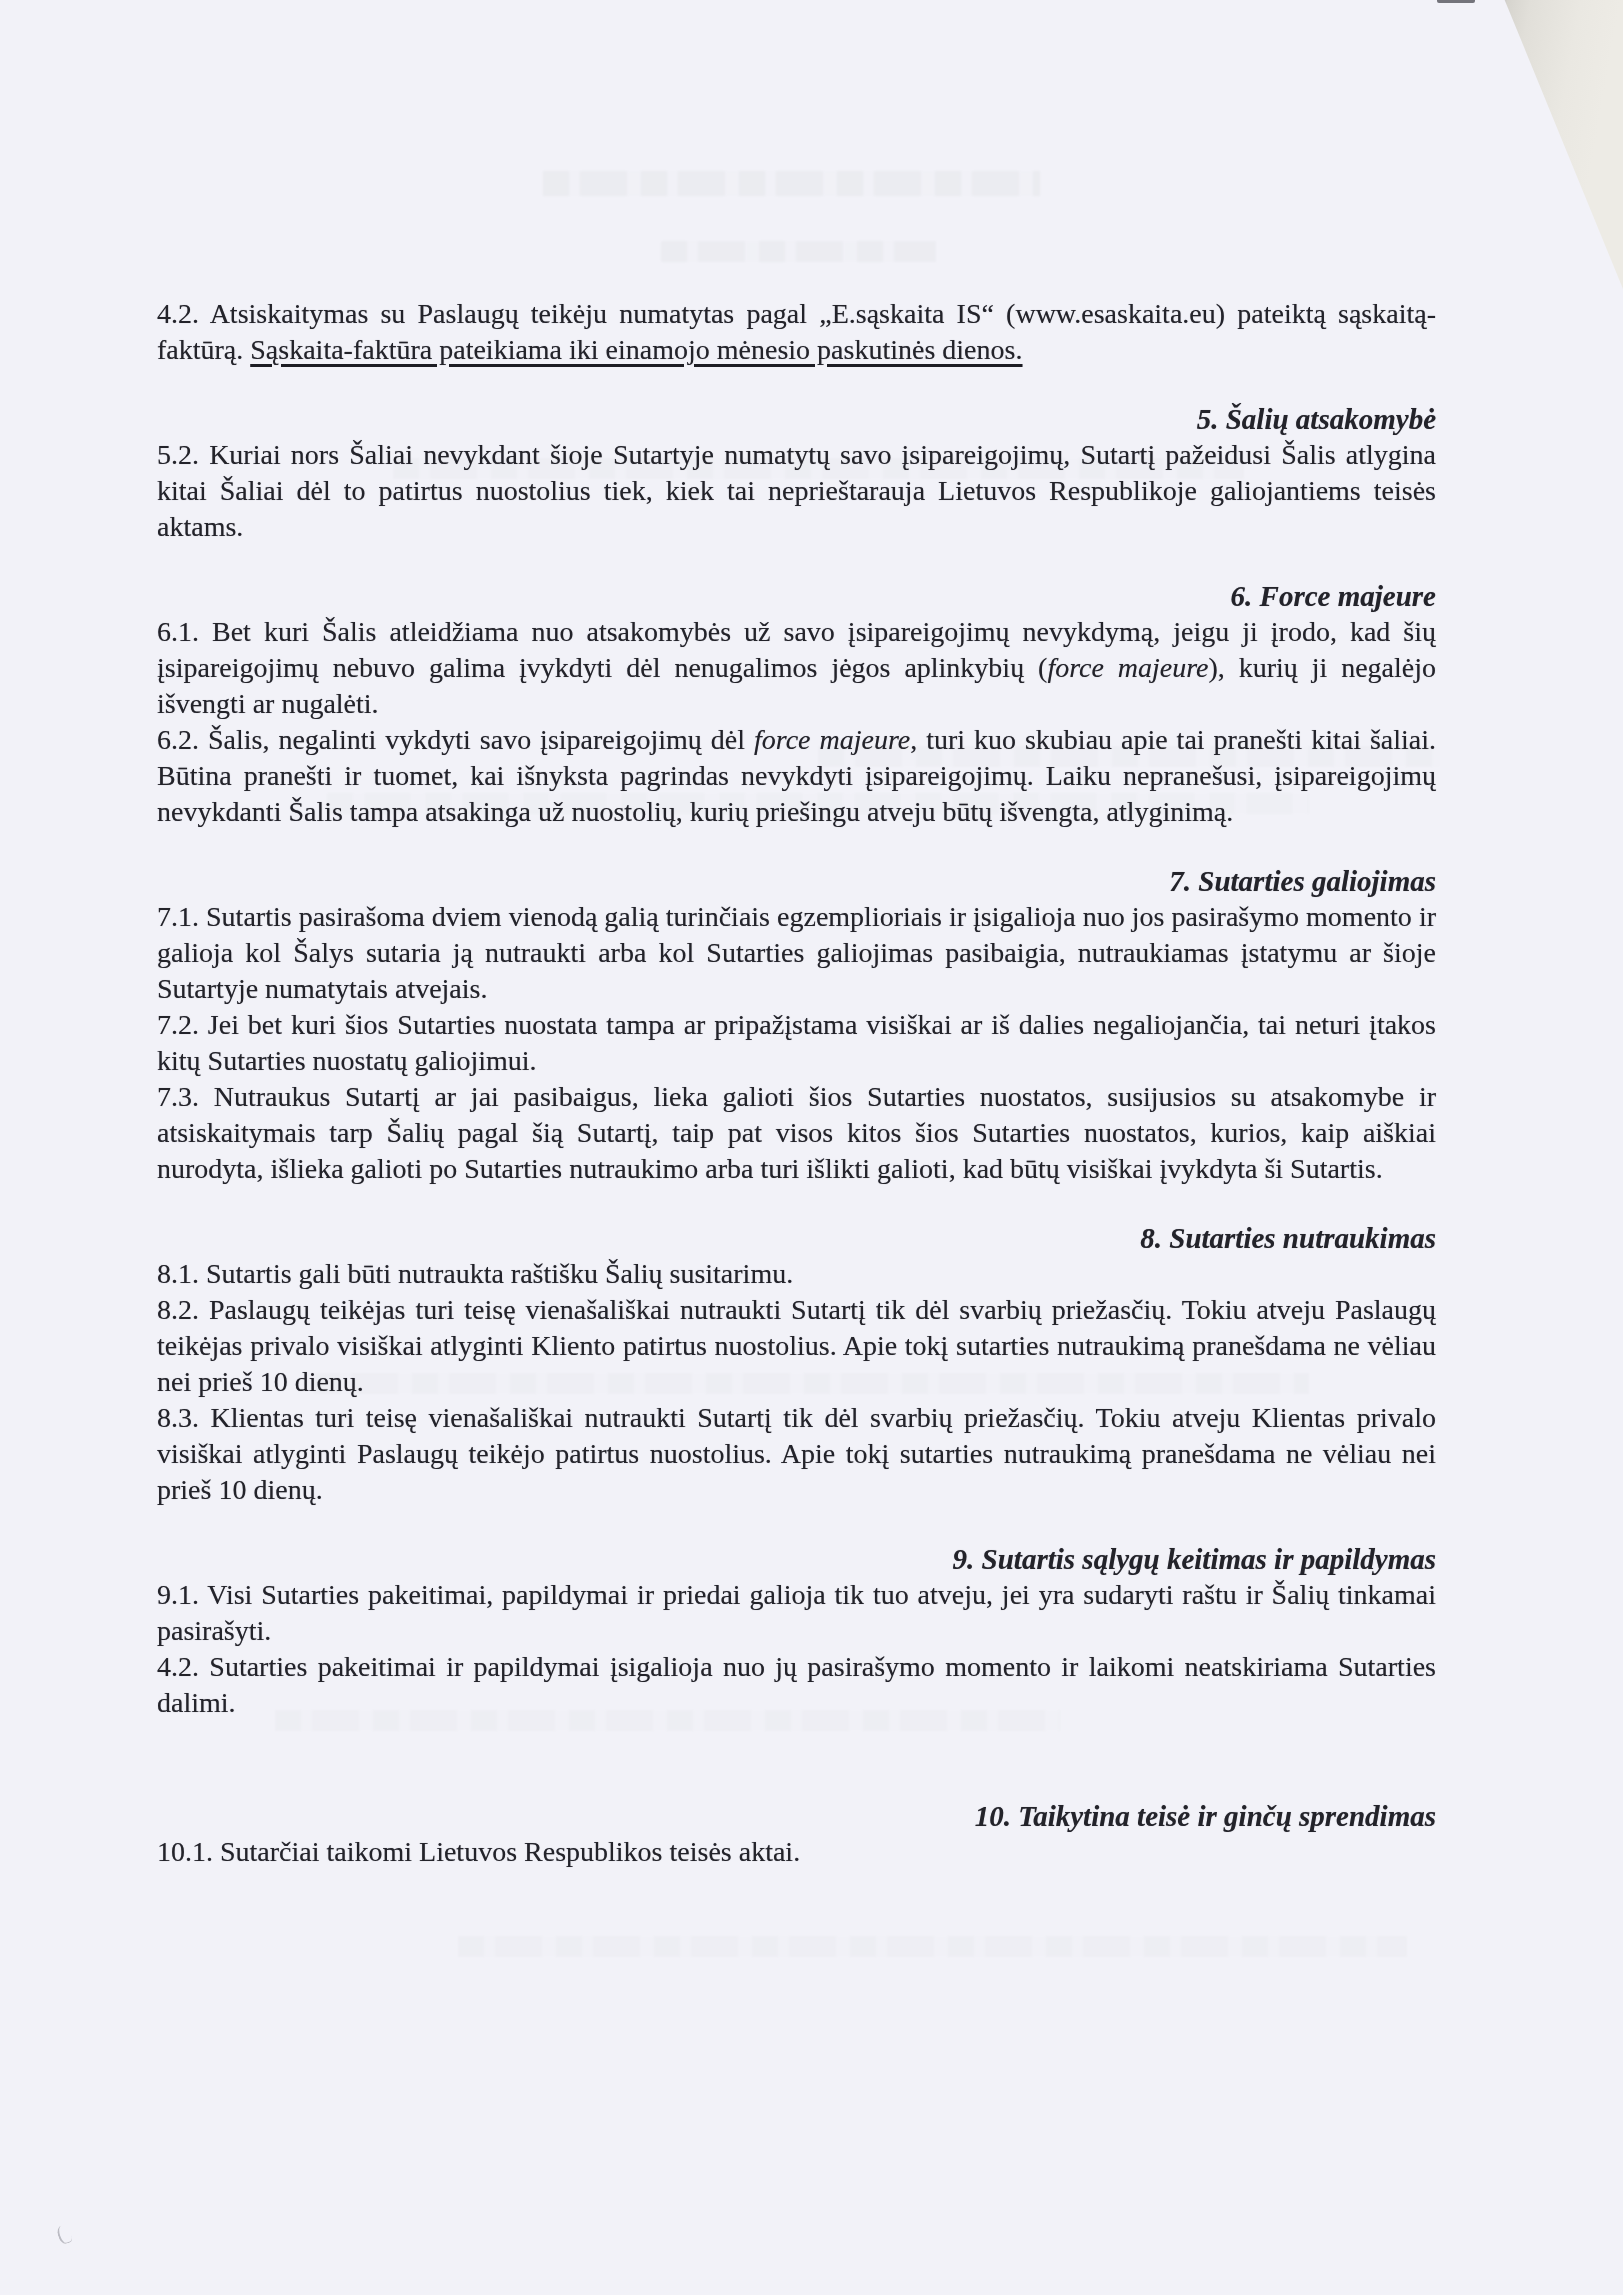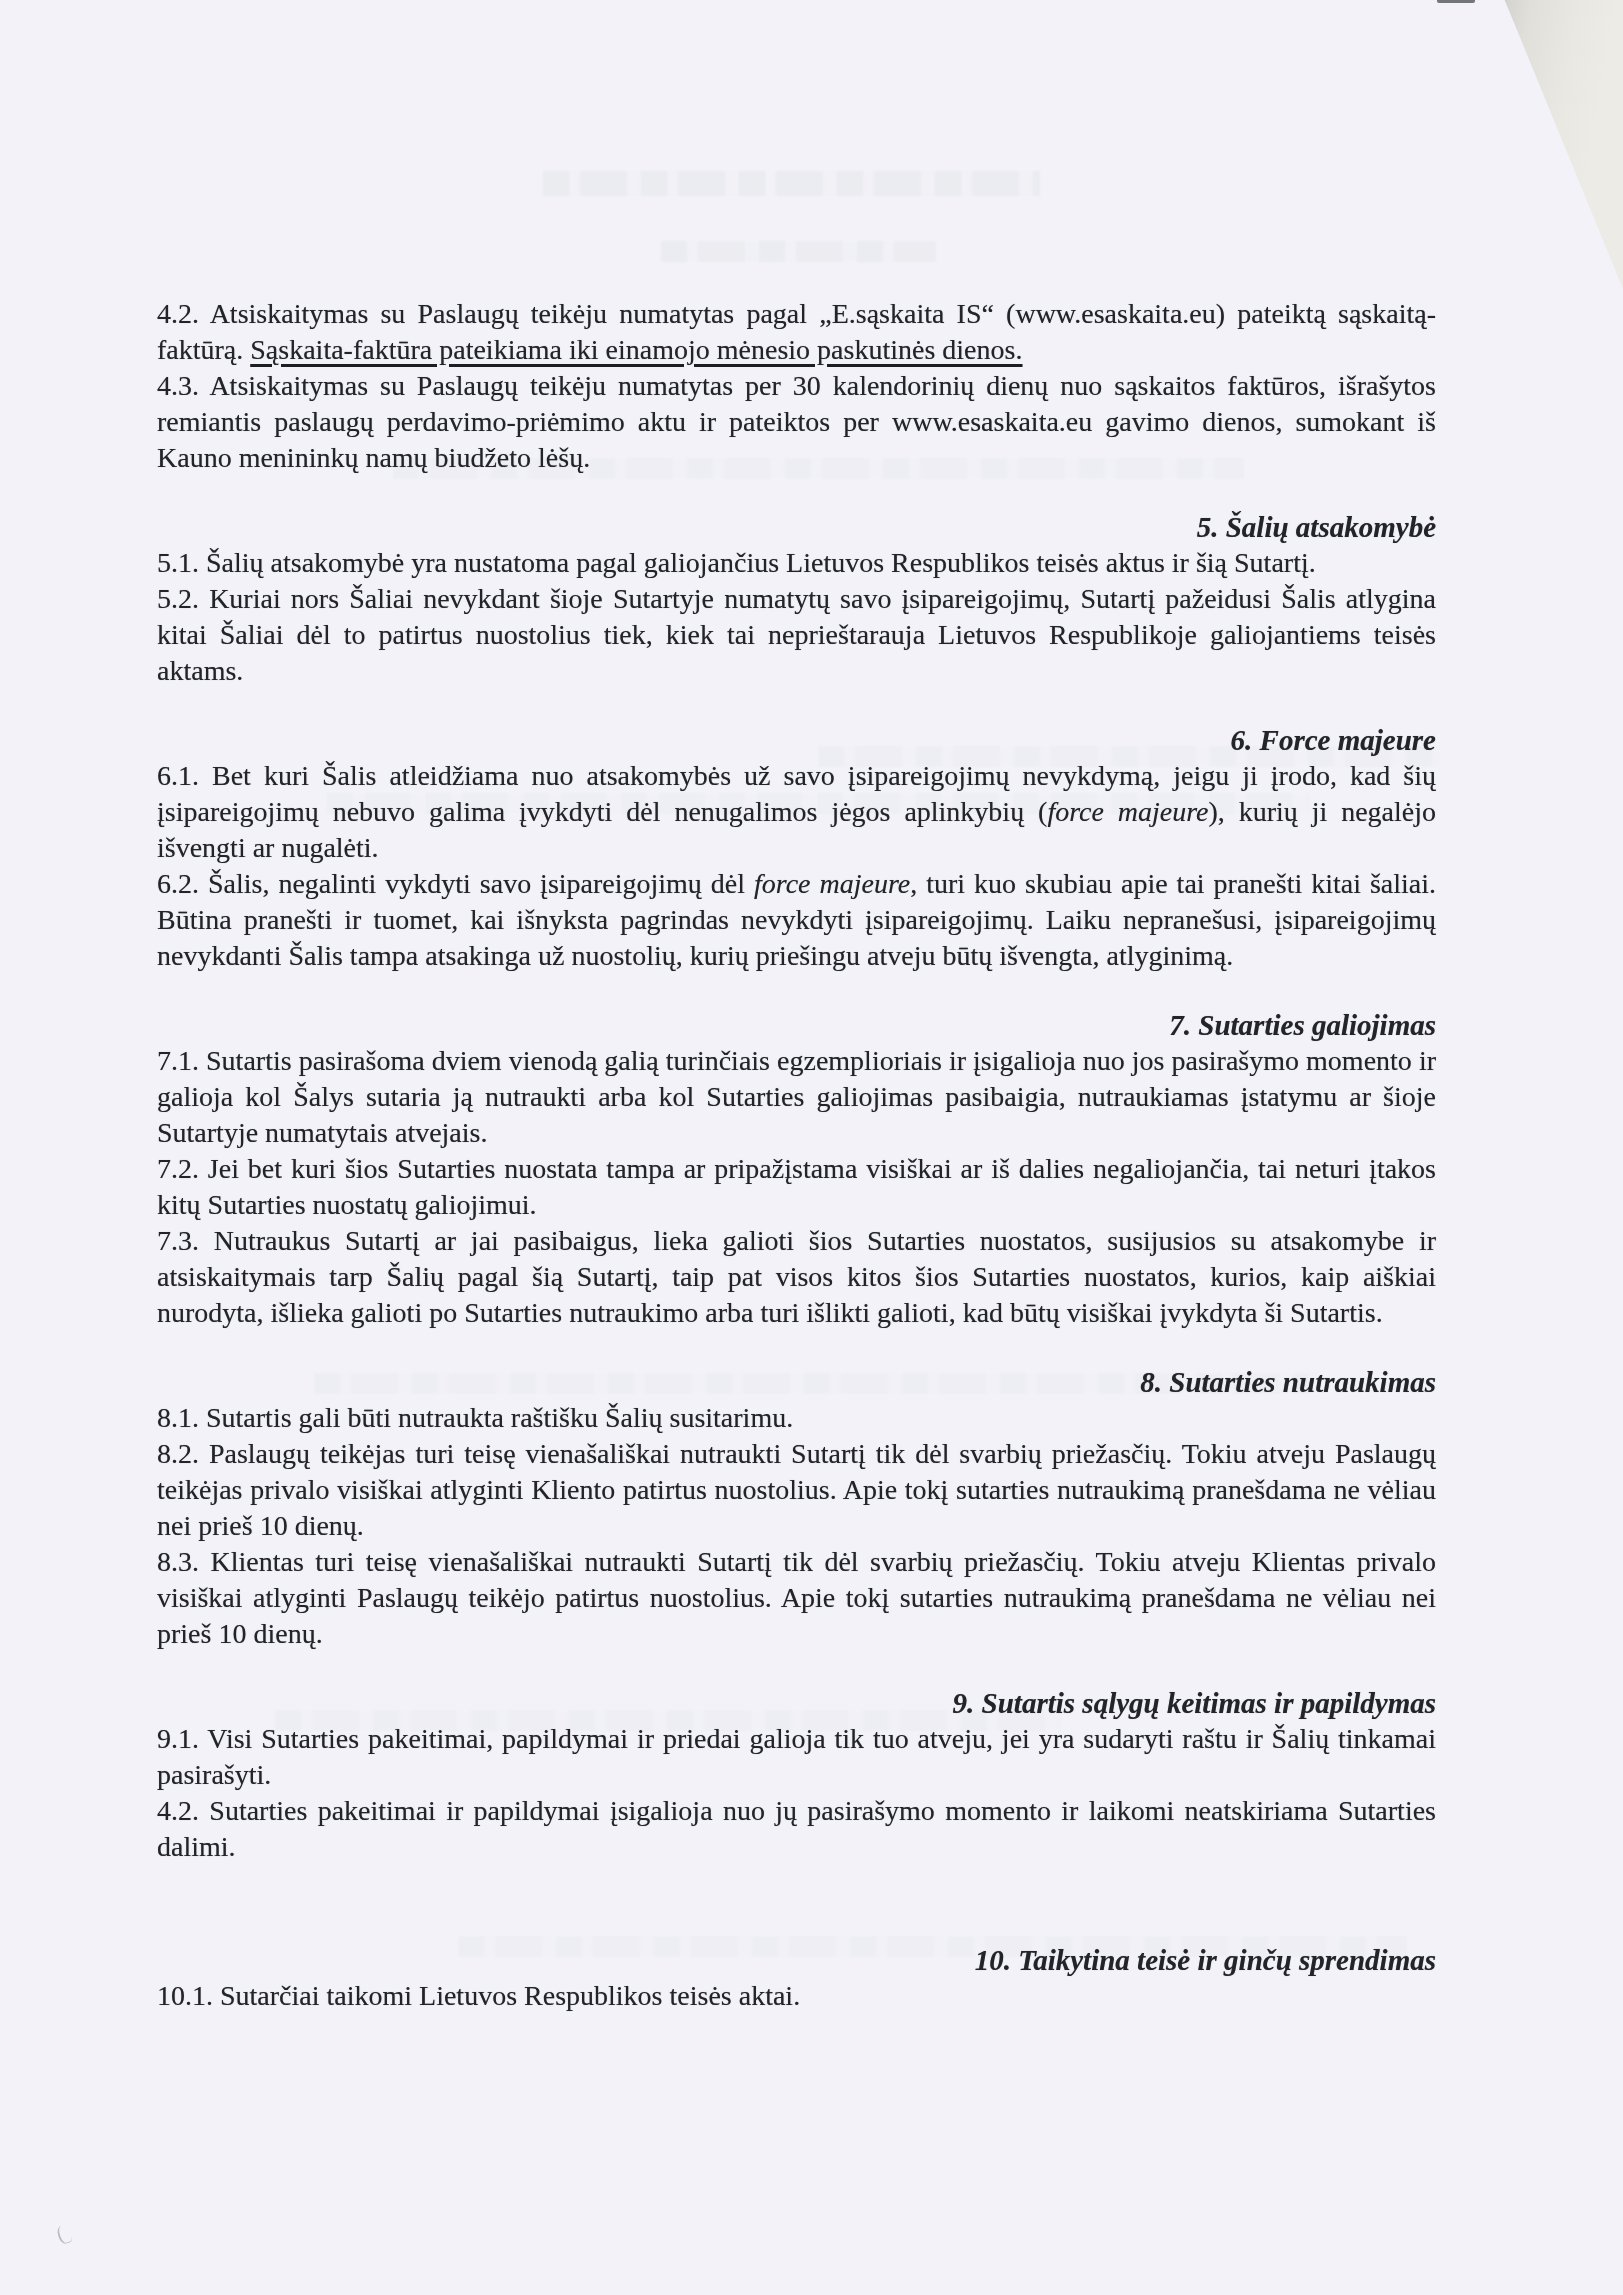--- a/index.html
+++ b/index.html
@@ -125,24 +125,22 @@
   <div class="ghost g-b"></div>
   <div class="ghost g-f"></div>
   <div class="ghost g-c"></div>
   <div class="ghost g-d"></div>
   <div class="ghost g-e"></div>
 
   <div class="text-column">
 
     <p><span>4.2. Atsiskaitymas su Paslaugų teikėju numatytas pagal „E.sąskaita IS“ (www.esaskaita.eu) pateiktą sąskaitą-faktūrą. </span><span class="underline-sentence">Sąskaita-faktūra pateikiama iki einamojo mėnesio paskutinės dienos.</span></p>
 
-    <p>4.3. Atsiskaitymas su Paslaugų teikėju numatytas per 30 kalendorinių dienų nuo sąskaitos faktūros, išrašytos remiantis paslaugų perdavimo-priėmimo aktu ir pateiktos per www.esaskaita.eu gavimo dienos, sumokant iš Kauno menininkų namų biudžeto lėšų.</p>
 
     <h2>5. Šalių atsakomybė</h2>
-    <p>5.1. Šalių atsakomybė yra nustatoma pagal galiojančius Lietuvos Respublikos teisės aktus ir šią Sutartį.</p>
     <p>5.2. Kuriai nors Šaliai nevykdant šioje Sutartyje numatytų savo įsipareigojimų, Sutartį pažeidusi Šalis atlygina kitai Šaliai dėl to patirtus nuostolius tiek, kiek tai neprieštarauja Lietuvos Respublikoje galiojantiems teisės aktams.</p>
 
     <h2>6. Force majeure</h2>
     <p><span>6.1. Bet kuri Šalis atleidžiama nuo atsakomybės už savo įsipareigojimų nevykdymą, jeigu ji įrodo, kad šių įsipareigojimų nebuvo galima įvykdyti dėl nenugalimos jėgos aplinkybių (</span><em class="latin">force majeure</em><span>), kurių ji negalėjo išvengti ar nugalėti.</span></p>
     <p><span>6.2. Šalis, negalinti vykdyti savo įsipareigojimų dėl </span><em class="latin">force majeure</em><span>, turi kuo skubiau apie tai pranešti kitai šaliai. Būtina pranešti ir tuomet, kai išnyksta pagrindas nevykdyti įsipareigojimų. Laiku nepranešusi, įsipareigojimų nevykdanti Šalis tampa atsakinga už nuostolių, kurių priešingu atveju būtų išvengta, atlyginimą.</span></p>
 
     <h2 class="extra-gap">7. Sutarties galiojimas</h2>
     <p>7.1. Sutartis pasirašoma dviem vienodą galią turinčiais egzemplioriais ir įsigalioja nuo jos pasirašymo momento ir galioja kol Šalys sutaria ją nutraukti arba kol Sutarties galiojimas pasibaigia, nutraukiamas įstatymu ar šioje Sutartyje numatytais atvejais.</p>
     <p>7.2. Jei bet kuri šios Sutarties nuostata tampa ar pripažįstama visiškai ar iš dalies negaliojančia, tai neturi įtakos kitų Sutarties nuostatų galiojimui.</p>
     <p>7.3. Nutraukus Sutartį ar jai pasibaigus, lieka galioti šios Sutarties nuostatos, susijusios su atsakomybe ir atsiskaitymais tarp Šalių pagal šią Sutartį, taip pat visos kitos šios Sutarties nuostatos, kurios, kaip aiškiai nurodyta, išlieka galioti po Sutarties nutraukimo arba turi išlikti galioti, kad būtų visiškai įvykdyta ši Sutartis.</p>

